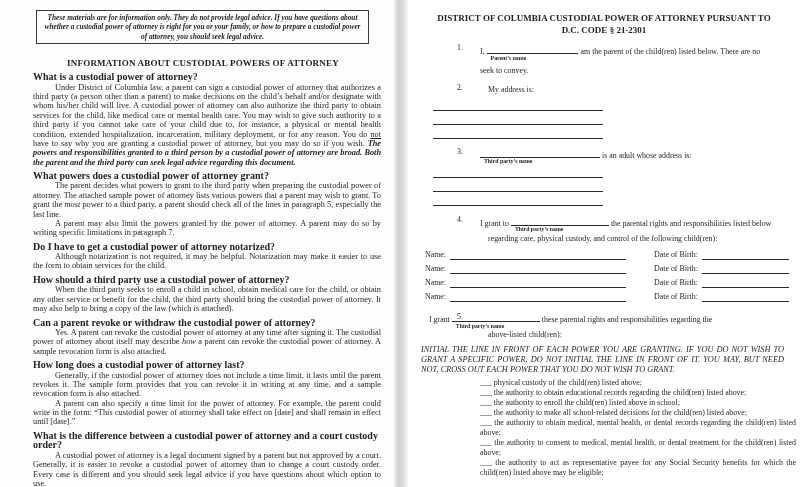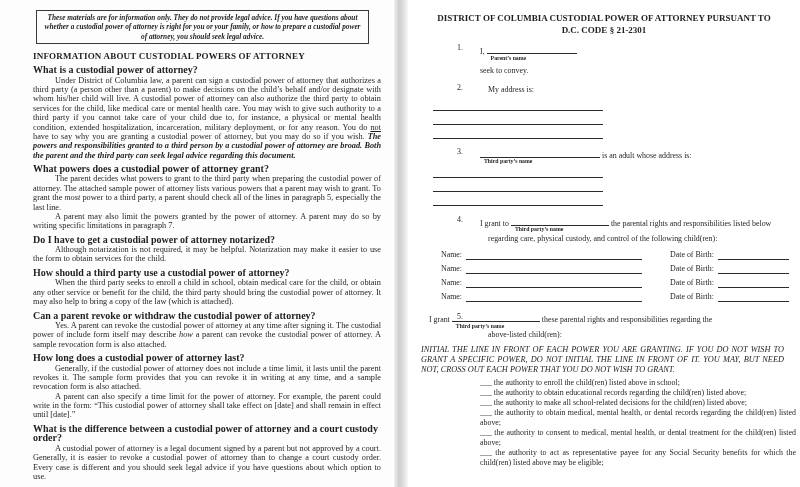--- a/index.html
+++ b/index.html
@@ -3,22 +3,22 @@
 <meta charset="utf-8">
 <style>
   html,body{margin:0;padding:0;background:#9a9a9a;}
   .canvas{width:800px;height:487px;display:flex;overflow:hidden;background:#fff;
           font-family:"Liberation Serif","DejaVu Serif",serif;color:#1f1f1f;position:relative;}
   
   .page-left{width:394px;height:487px;box-sizing:border-box;background:#fdfdfd;
              padding:9px 13px 0 33px;}
   .notice{border:1px solid #3a3a3a;margin:1px 12px 0 3px;padding:2px 5px;
           font-size:7.3px;line-height:9.4px;font-weight:bold;font-style:italic;text-align:center;}
-  .info-title{text-align:left;font-weight:bold;font-size:9px;letter-spacing:.2px;
-              margin:7px 8px 2px 0;}
+  .info-title{text-align:center;font-weight:bold;font-size:9px;letter-spacing:.2px;
+              margin:14px 8px 2px 0;}
   .q-heading{font-weight:bold;font-size:10px;line-height:9.6px;margin:4.2px 0 .8px 0;}
   .q-body{font-size:8.3px;line-height:9.35px;text-align:justify;text-indent:22px;margin:0;}
   .u{text-decoration:underline;}
   .bi{font-weight:bold;font-style:italic;}
   .it{font-style:italic;}
   
   .gutter{width:14px;height:487px;
           background:linear-gradient(to right,#f0f0f0,#cfcfcf 35%,#dddddd 65%,#f8f8f8);}
   
   .page-right{flex:1;height:487px;box-sizing:border-box;background:#fff;
@@ -29,21 +29,21 @@
   .ibody{margin-left:59px;}
   .lh18{line-height:18.5px;}
   .lh17{line-height:17px;}
   .lh16{line-height:16px;margin-left:8px;}
   .lh13{line-height:13.5px;padding-left:8px;}
   .blank{display:inline-block;border-bottom:1px solid #2b2b2b;height:8px;position:relative;}
   .w90{width:90px}.w120{width:120px}.w98{width:98px}.w88{width:88px}
   .blabel{position:absolute;left:4px;top:9.5px;font-size:5.8px;line-height:6px;
           font-weight:bold;white-space:nowrap;}
   .addr-line{margin-left:12px;width:170px;border-bottom:1px solid #2b2b2b;height:13px;}
-  .name-row{display:flex;align-items:flex-end;margin-left:20px;margin-right:7px;height:14px;}
+  .name-row{display:flex;align-items:flex-end;margin-left:4px;margin-right:7px;height:14px;}
   .name-row .lbl{line-height:12px;}
   .nr-blank1{width:176px;border-bottom:1px solid #2b2b2b;height:10px;margin:0 28px 1px 4px;}
   .nr-blank2{flex:1;border-bottom:1px solid #2b2b2b;height:10px;margin:0 0 1px 4px;}
   .initial-para{margin:3px 14px 0 0;font-size:8.3px;line-height:10px;text-align:justify;font-style:italic;}
   .powers{margin:3px 2px 0 59px;line-height:10px;}
   .power{text-align:justify;}
   #item1{margin-top:7px;}
   #item2{margin-top:3px;}
   #item3{margin-top:8px;}
   #item4{margin-top:9px;}
@@ -68,41 +68,41 @@
     <p class="q-body"><span>The parent decides what powers to grant to the third party when preparing the custodial power of attorney.  The attached sample power of attorney lists various powers that a parent may wish to grant.  To grant the </span><span class="it">most</span><span> power to a third party, a parent should check all of the lines in paragraph 5, especially the last line.</span></p>
     <p class="q-body">A parent may also limit the powers granted by the power of attorney.  A parent may do so by writing specific limitations in paragraph 7.</p>
 
     <div class="q-heading">Do I have to get a custodial power of attorney notarized?</div>
     <p class="q-body">Although notarization is not required, it may be helpful.  Notarization may make it easier to use the form to obtain services for the child.</p>
 
     <div class="q-heading">How should a third party use a custodial power of attorney?</div>
     <p class="q-body">When the third party seeks to enroll a child in school, obtain medical care for the child, or obtain any other service or benefit for the child, the third party should bring the custodial power of attorney.  It may also help to bring a copy of the law (which is attached).</p>
 
     <div class="q-heading">Can a parent revoke or withdraw the custodial power of attorney?</div>
-    <p class="q-body"><span>Yes.  A parent can revoke the custodial power of attorney at any time after signing it.  The custodial power of include form itself may describe </span><span class="it">how</span><span> a parent can revoke the custodial power of attorney.  A sample revocation form is also attached.</span></p>
+    <p class="q-body"><span>Yes.  A parent can revoke the custodial power of attorney at any time after signing it.  The custodial power of attorney about itself may describe </span><span class="it">how</span><span> a parent can revoke the custodial power of attorney.  A sample revocation form is also attached.</span></p>
 
     <div class="q-heading">How long does a custodial power of attorney last?</div>
     <p class="q-body">Generally, if the custodial power of attorney does not include a time limit, it lasts until the parent revokes it.  The sample form provides that you can revoke it in writing at any time, and a sample revocation form is also attached.</p>
     <p class="q-body">A parent can also specify a time limit for the power of attorney.  For example, the parent could write in the form:  “This custodial power of attorney shall take effect on [date] and shall remain in effect until [date].”</p>
 
     <div class="q-heading">What is the difference between a custodial power of attorney and a court custody order?</div>
     <p class="q-body">A custodial power of attorney is a legal document signed by a parent but not approved by a court.  Generally, it is easier to revoke a custodial power of attorney than to change a court custody order.  Every case is different and you should seek legal advice if you have questions about which option to use.</p>
   </div>
 
   <div class="gutter"></div>
 
   <div class="page-right">
     <div class="form-title">
       <div>DISTRICT OF COLUMBIA CUSTODIAL POWER OF ATTORNEY PURSUANT TO</div>
       <div>D.C. CODE § 21-2301</div>
     </div>
 
     <div class="form-item" id="item1">
       <span class="inum">1.</span>
-      <div class="ibody lh18"><span>I,</span> <span class="blank w90"><span class="blabel">Parent’s name</span></span></div>
+      <div class="ibody lh18"><span>I,</span> <span class="blank w90"><span class="blabel">Parent’s name</span></span><span>, am the parent of the child(ren) listed below.  There are no</span></div>
       <div class="ibody lh18">seek to convey.</div>
     </div>
 
     <div class="form-item" id="item2">
       <span class="inum">2.</span>
       <div class="ibody lh13">My address is:</div>
       <div class="addr-line"></div>
       <div class="addr-line"></div>
       <div class="addr-line"></div>
     </div>
@@ -149,22 +149,23 @@
 
     <div class="form-item" id="item5">
       <span class="inum">5.</span>
       <div class="ibody lh16"><span>I grant </span><span class="blank w88"><span class="blabel">Third party’s name</span></span><span> these parental rights and responsibilities regarding the</span></div>
       <div class="ibody lh13">above-listed child(ren):</div>
     </div>
 
     <div class="initial-para">INITIAL THE LINE IN FRONT OF EACH POWER YOU ARE GRANTING.  IF YOU DO NOT WISH TO GRANT A SPECIFIC POWER, DO NOT INITIAL THE LINE IN FRONT OF IT.  YOU MAY, BUT NEED NOT, CROSS OUT EACH POWER THAT YOU DO NOT WISH TO GRANT.</div>
 
     <div class="powers">
+      <div class="power"><span>___</span> <span>physical custody of the child(ren) listed above;</span></div>
+      <div class="power"><span>___</span> <span>the authority to obtain educational records regarding the child(ren) listed above;</span></div>
       <div class="power"><span>___</span> <span>the authority to enroll the child(ren) listed above in school;</span></div>
-      <div class="power"><span>___</span> <span>the authority to obtain educational records regarding the child(ren) listed above;</span></div>
       <div class="power"><span>___</span> <span>the authority to make all school-related decisions for the child(ren) listed above;</span></div>
       <div class="power"><span>___</span> <span>the authority to obtain medical, mental health, or dental records regarding the child(ren) listed above;</span></div>
       <div class="power"><span>___</span> <span>the authority to consent to medical, mental health, or dental treatment for the child(ren) listed above;</span></div>
       <div class="power"><span>___</span> <span>the authority to act as representative payee for any Social Security benefits for which the child(ren) listed above may be eligible;</span></div>
 
     </div>
   </div>
 
 </div>
 

